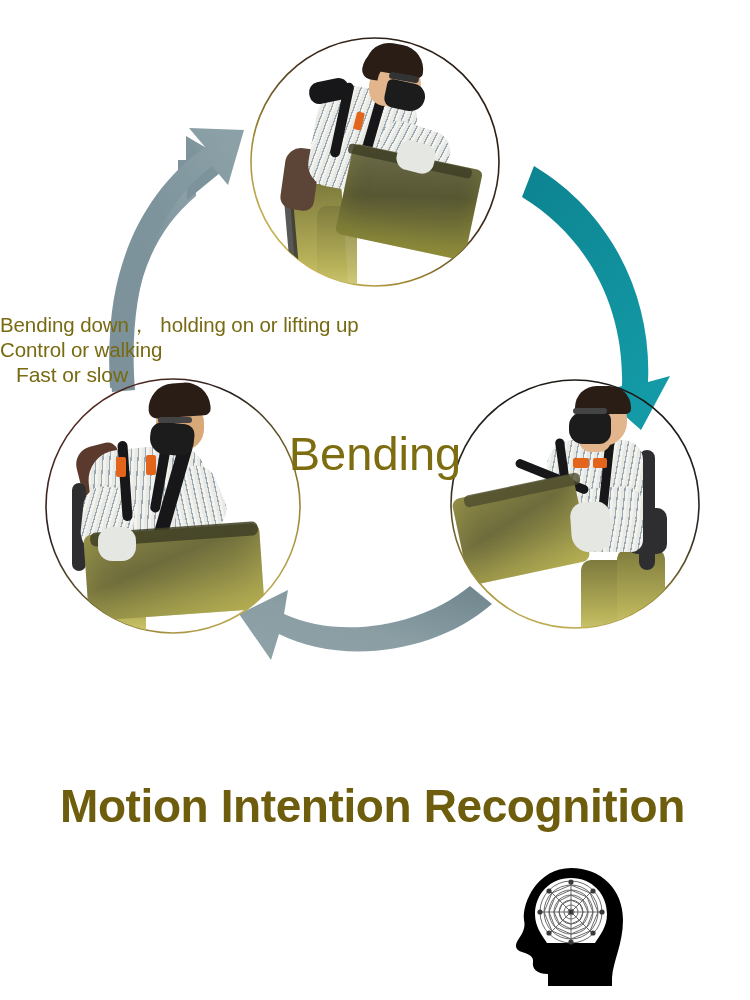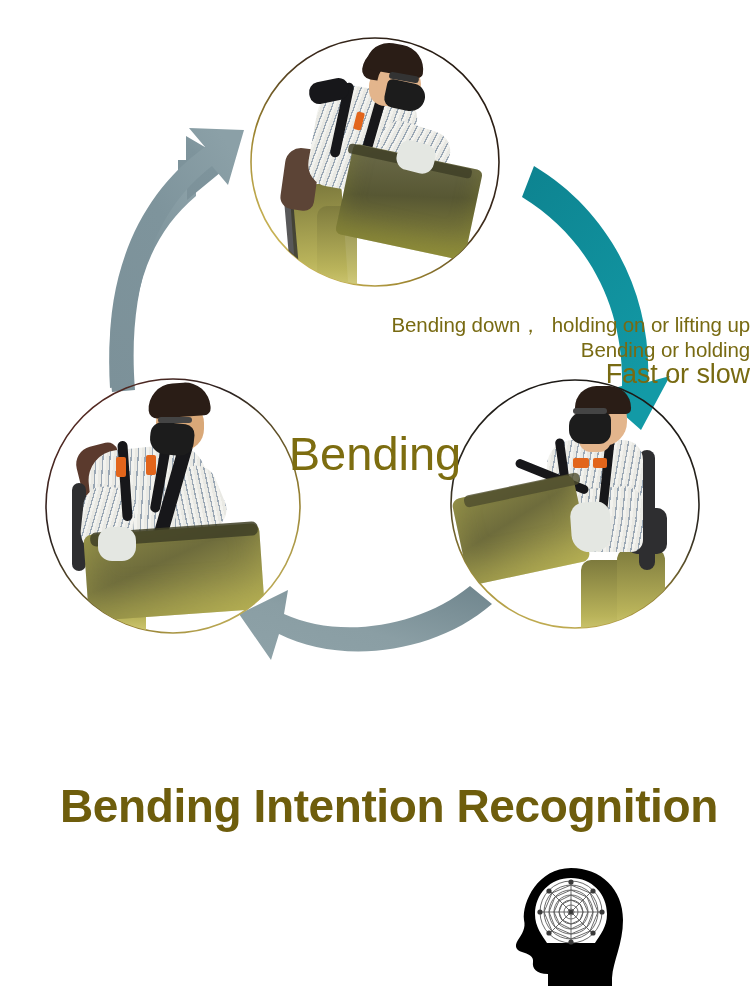--- a/index.html
+++ b/index.html
@@ -39,33 +39,33 @@
     width: 750px;
     height: 700px;
   }
 
   
   .caption-block {
     position: absolute;
     left: 0;
     top: 312px;
     width: 750px;
-    text-align: right;
+    text-align: left;
     pointer-events: none;
   }
   .caption-line {
     color: #786a12;
     font-size: 20.5px;
     line-height: 25px;
     letter-spacing: -0.1px;
     white-space: pre;
   }
   .caption-line.l1 { font-size: 20.5px; }
   .caption-line.l2 { font-size: 20.5px; }
-  .caption-line.l3 { font-size: 27px; }
+  .caption-line.l3 { font-size: 21px; padding-left: 16px; }
 
   .freely {
     position: absolute;
     left: 0;
     top: 428px;
     width: 750px;
     text-align: center;
     color: #7d6d10;
     font-size: 47px;
     line-height: 52px;
@@ -307,29 +307,29 @@
 
         <div class="fig case-olive" style="left:40px; top:150px; width:176px; height:86px; border-radius:8px; transform:rotate(-4deg); box-shadow:inset 0 -18px 30px rgba(180,175,80,.4);"></div>
         <div class="fig" style="left:44px; top:148px; width:168px; height:14px; background:#3f3f26; border-radius:6px; transform:rotate(-4deg); opacity:.85;"></div>
 
         <div class="fig glove" style="left:52px; top:148px; width:38px; height:34px; border-radius:14px;"></div>
       </div>
     </div>
 
     <div class="caption-block">
       <div class="caption-line l1">Bending down，  holding on or lifting up</div>
-      <div class="caption-line l2">Bending or holding</div>
+      <div class="caption-line l2">Control or walking</div>
       <div class="caption-line l3">Fast or slow</div>
     </div>
 
     <div class="freely">Bending</div>
   </div>
 
   <div class="headline">
-    <span class="headline-line">Bending Intention Recognition</span>
+    <span class="headline-line">Motion Intention Recognition</span>
   </div>
 
   <svg class="brain-icon" viewBox="0 0 126 128">
     <defs>
       <clipPath id="bulbClip">
         <path d="M63 14 C 85 14, 101 31, 101 52 C 101 66, 93 74, 88 82 L 38 82 C 33 74, 25 66, 25 52 C 25 31, 41 14, 63 14 Z"></path>
       </clipPath>
     </defs>
 
     <path d="M 63 6

